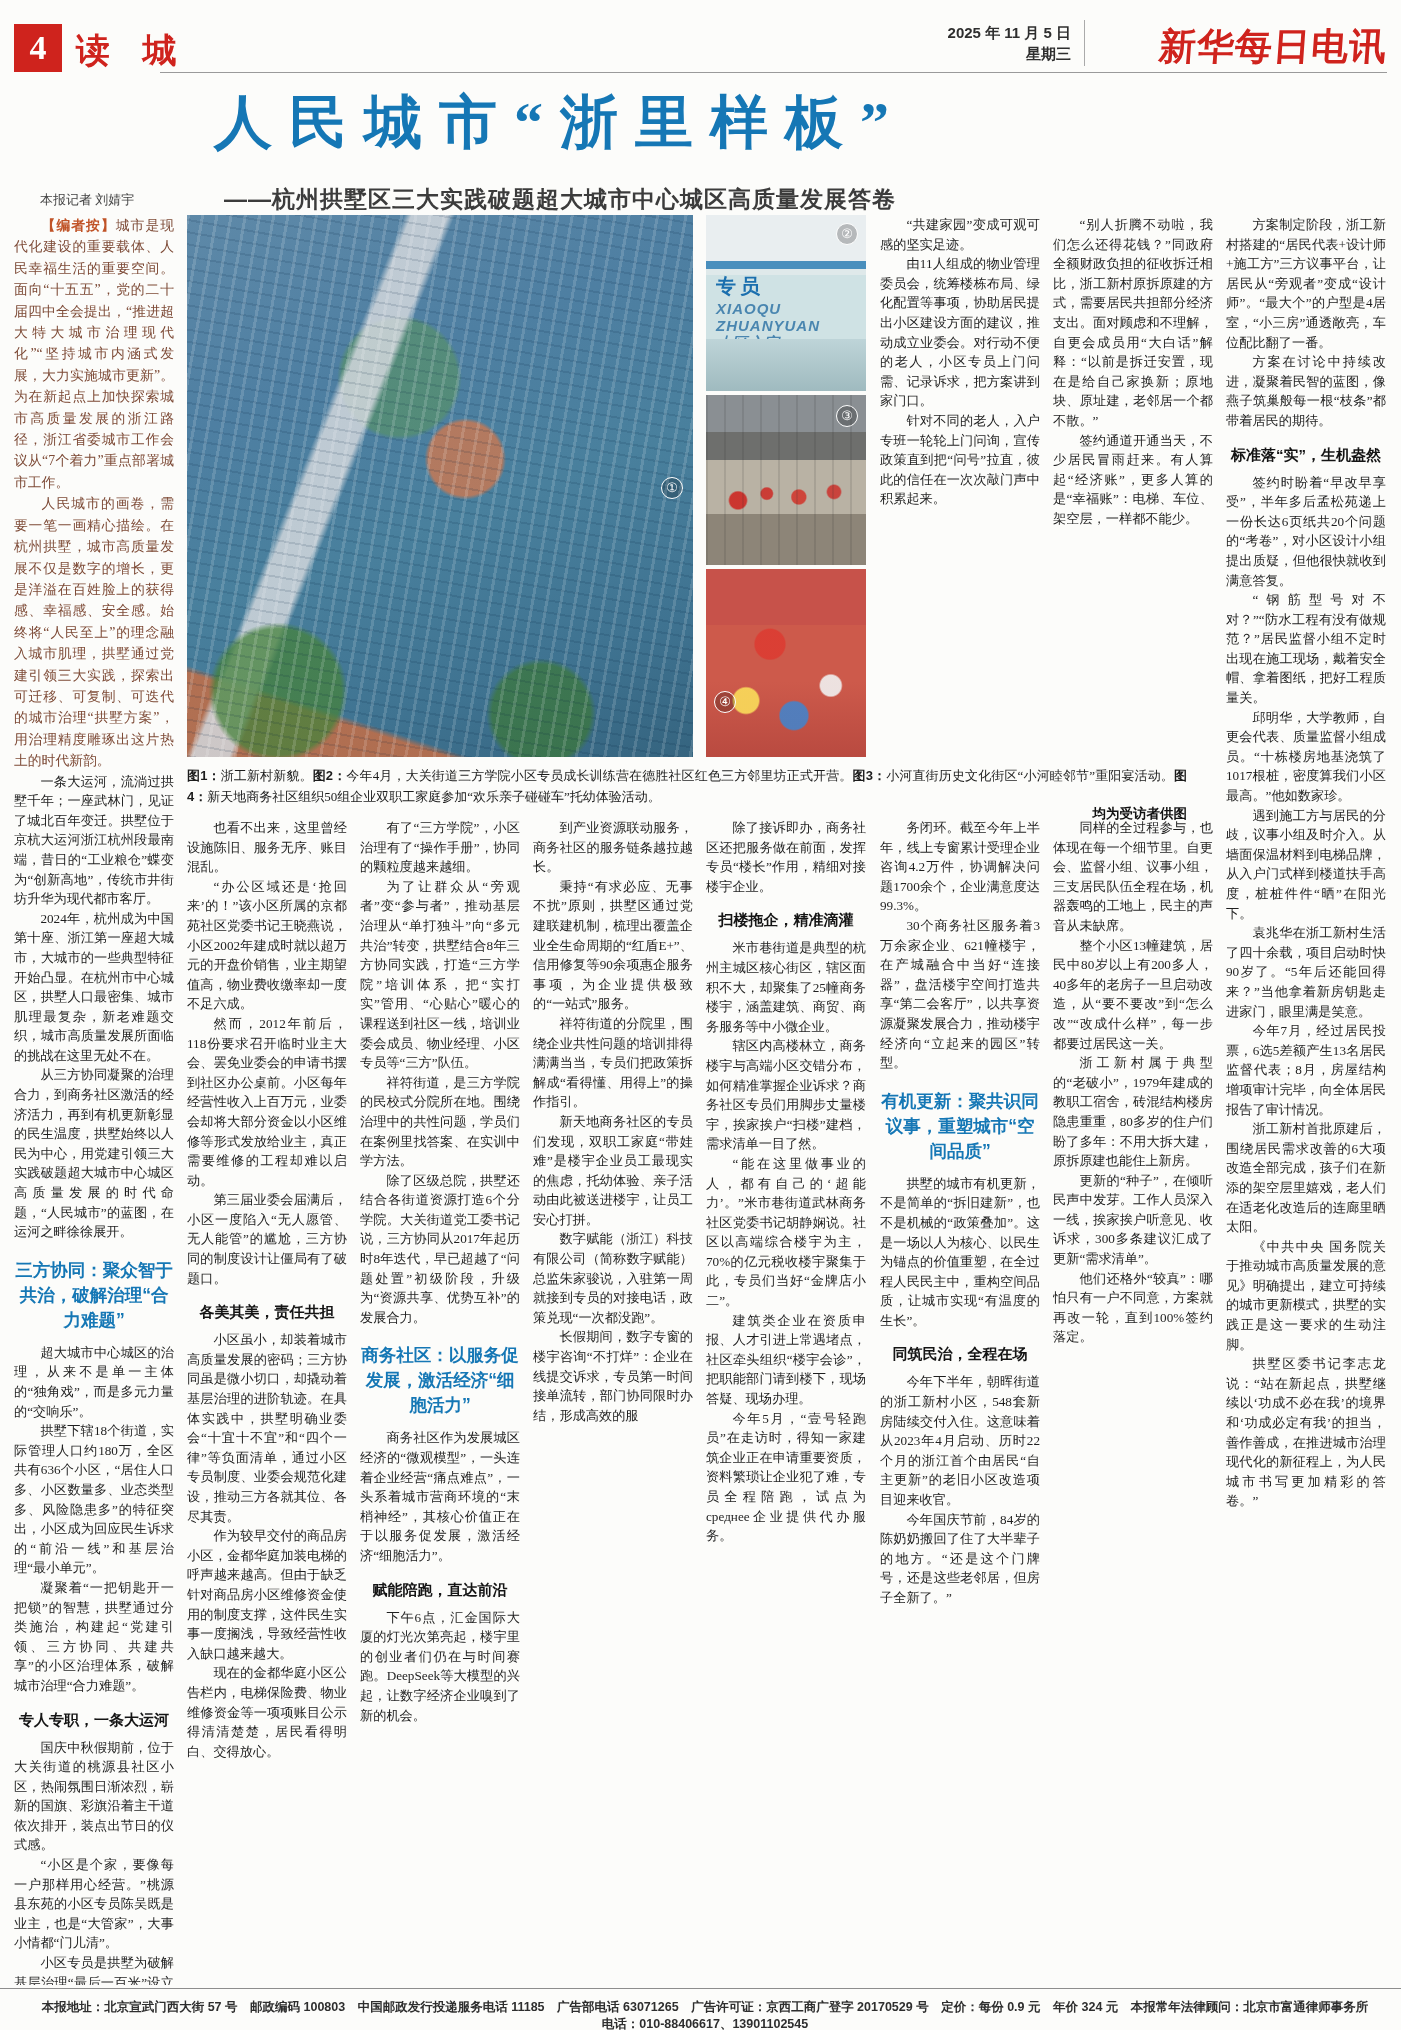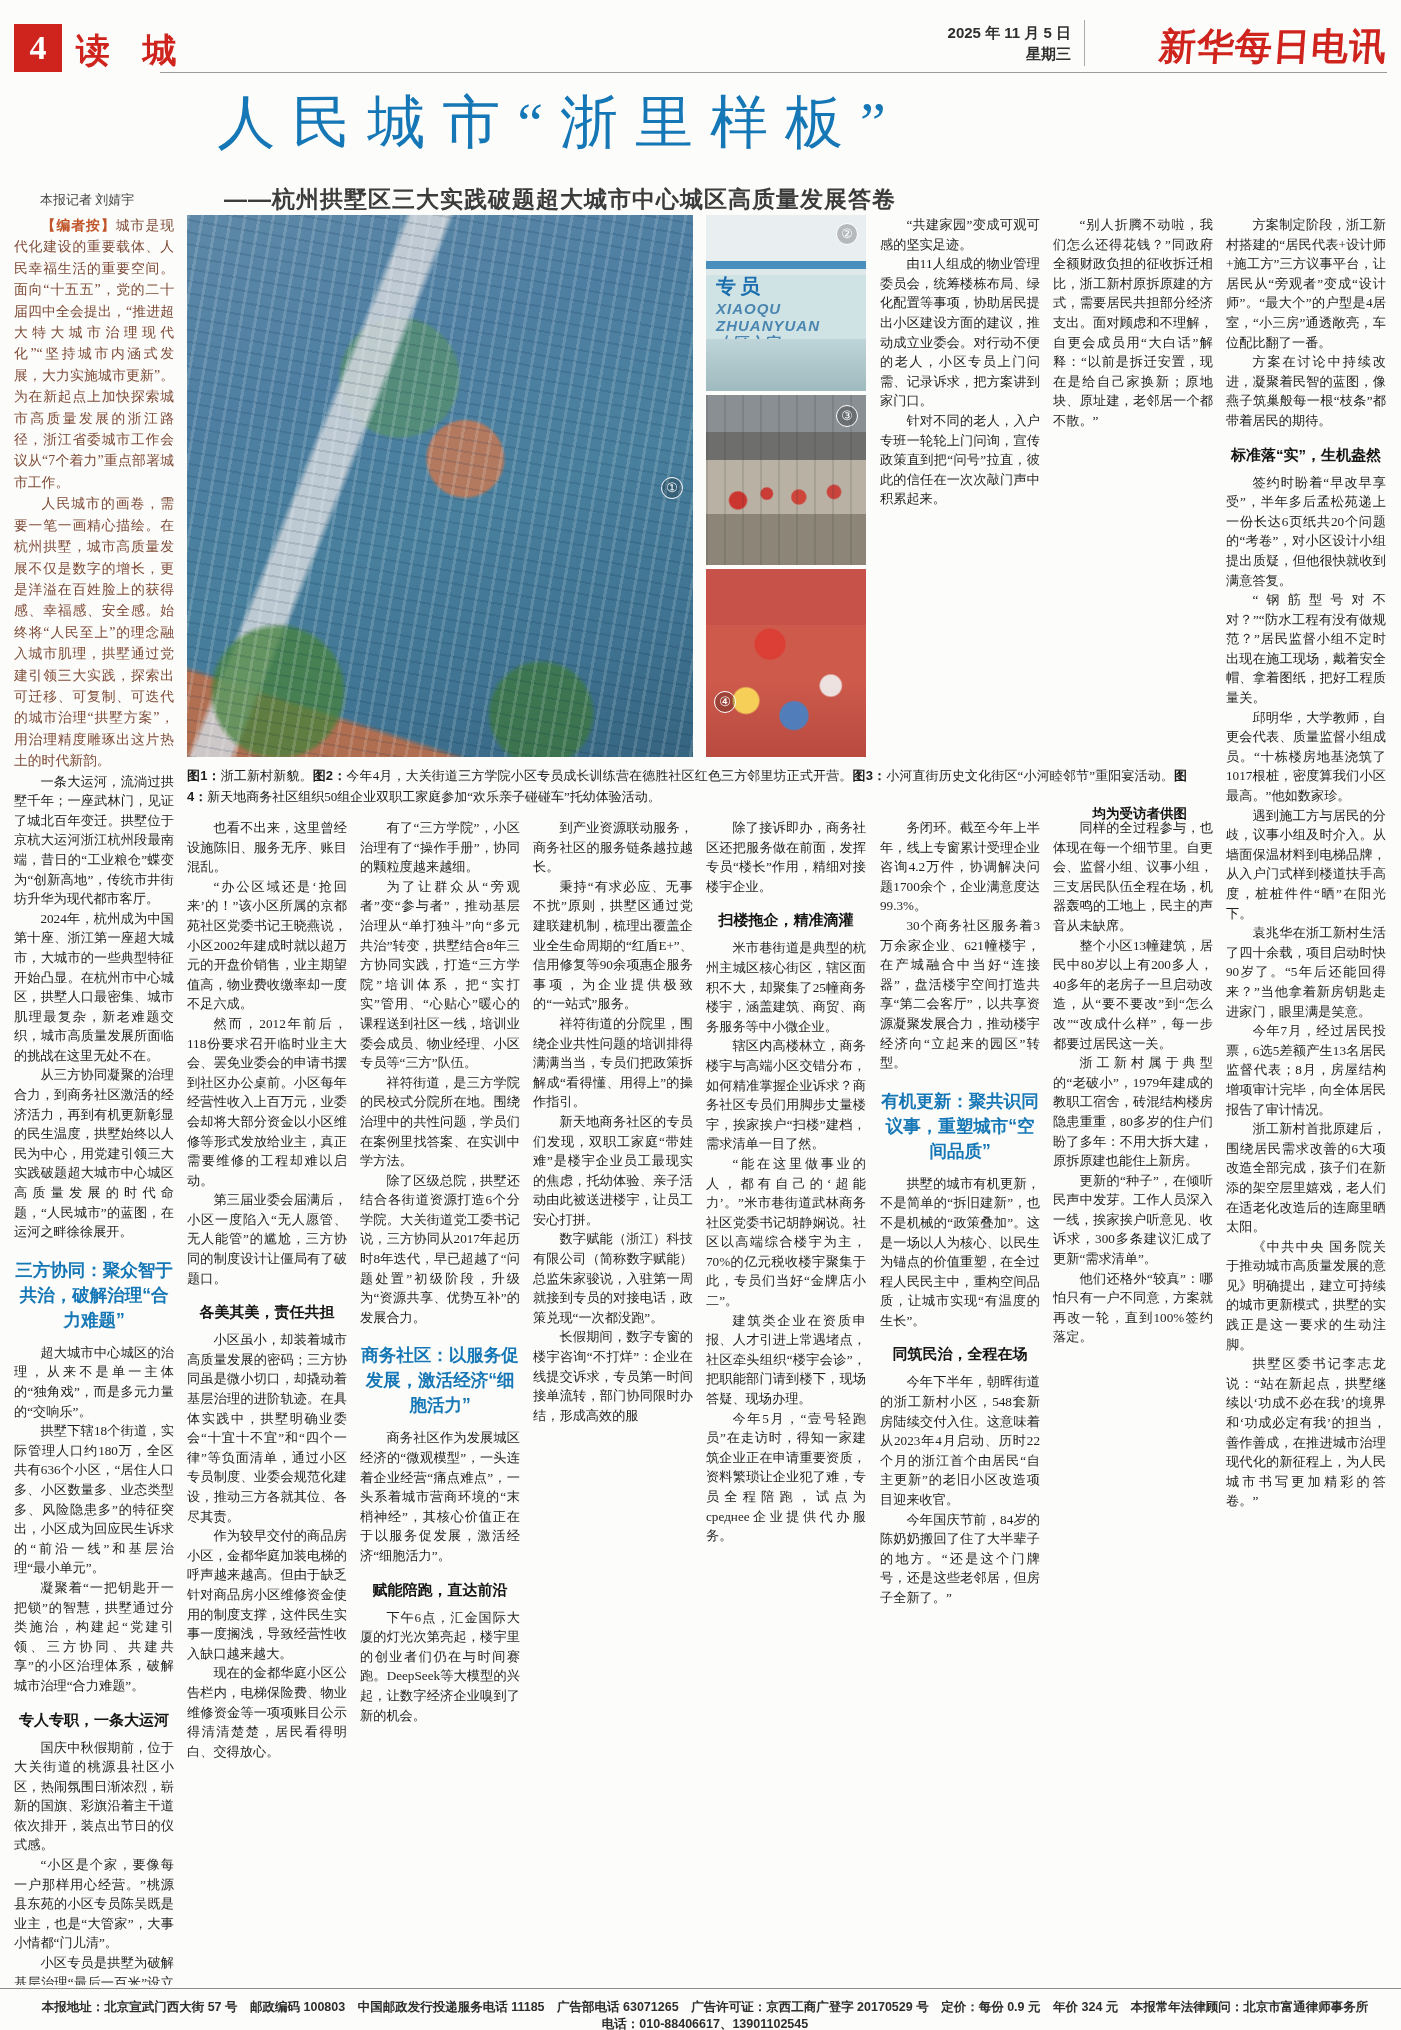--- a/index.html
+++ b/index.html
@@ -12,21 +12,21 @@
                 letter-spacing:12px;font-family:"Liberation Serif",serif;}
   .header-rule{position:absolute;left:160px;top:72px;width:1227px;height:1px;background:#9a9a9a;}
   .dateblock{position:absolute;right:330px;top:22px;text-align:right;font-family:"Liberation Sans",sans-serif;
              font-size:15px;font-weight:bold;color:#2e2e2e;line-height:21px;}
   .header-div{position:absolute;right:316px;top:20px;width:1px;height:46px;background:#aaa;}
   .masthead{position:absolute;right:14px;top:22px;width:290px;text-align:right;color:#cf231d;
             font-family:"Liberation Serif",serif;font-weight:bold;font-size:37px;letter-spacing:1px;
             transform:skewX(-4deg);}
   
   .headline{position:absolute;left:40px;top:84px;width:1040px;text-align:center;color:#1577b5;
-            font-size:58px;font-weight:normal;letter-spacing:17px;font-family:"Liberation Serif",serif;white-space:nowrap;}
+            font-size:58px;font-weight:bold;letter-spacing:17px;font-family:"Liberation Serif",serif;white-space:nowrap;}
   .subtitle{position:absolute;left:40px;top:156px;width:1040px;text-align:center;color:#3c3c3c;
             font-size:23px;font-weight:600;font-family:"Liberation Sans",sans-serif;letter-spacing:1px;margin-top:28px;}
   .byline{position:absolute;left:40px;top:191px;width:1040px;text-align:left;color:#444;font-size:13px;}
   
   .col{position:absolute;width:160px;overflow:hidden;text-align:justify;font-size:13.2px;line-height:19.6px;color:#1f1f1f;}
   .col p{margin:0;text-indent:2em;}
   .col .hblue{color:#1577b5;font-weight:bold;font-size:17.5px;line-height:25px;text-align:center;text-indent:0;
               margin:16px 0 10px;font-family:"Liberation Sans",sans-serif;}
   .col .hb{color:#141414;font-weight:bold;font-size:15px;line-height:21px;text-align:center;text-indent:0;
            margin:13px 0 8px;font-family:"Liberation Sans",sans-serif;}
@@ -197,20 +197,21 @@
       <p class="p">30个商务社区服务着3万余家企业、621幢楼宇，在产城融合中当好“连接器”，盘活楼宇空间打造共享“第二会客厅”，以共享资源凝聚发展合力，推动楼宇经济向“立起来的园区”转型。</p>
       <div class="hblue">有机更新：聚共识同议事，重塑城市“空间品质”</div>
       <p class="p">拱墅的城市有机更新，不是简单的“拆旧建新”，也不是机械的“政策叠加”。这是一场以人为核心、以民生为锚点的价值重塑，在全过程人民民主中，重构空间品质，让城市实现“有温度的生长”。</p>
       <div class="hb">同筑民治，全程在场</div>
       <p class="p">今年下半年，朝晖街道的浙工新村小区，548套新房陆续交付入住。这意味着从2023年4月启动、历时22个月的浙江首个由居民“自主更新”的老旧小区改造项目迎来收官。</p>
       <p class="p">今年国庆节前，84岁的陈奶奶搬回了住了大半辈子的地方。“还是这个门牌号，还是这些老邻居，但房子全新了。”</p>
     </div>
 
   <div class="col" style="left:1053px;top:215px;height:540px;">
       <p class="p">“别人折腾不动啦，我们怎么还得花钱？”同政府全额财政负担的征收拆迁相比，浙工新村原拆原建的方式，需要居民共担部分经济支出。面对顾虑和不理解，自更会成员用“大白话”解释：“以前是拆迁安置，现在是给自己家换新；原地块、原址建，老邻居一个都不散。”</p>
+      <p class="p">签约通道开通当天，不少居民冒雨赶来。有人算起“经济账”，更多人算的是“幸福账”：电梯、车位、架空层，一样都不能少。</p>
     </div>
   <div class="col" style="left:1053px;top:818px;height:1167px;">
       <p class="p">同样的全过程参与，也体现在每一个细节里。自更会、监督小组、议事小组，三支居民队伍全程在场，机器轰鸣的工地上，民主的声音从未缺席。</p>
       <p class="p">整个小区13幢建筑，居民中80岁以上有200多人，40多年的老房子一旦启动改造，从“要不要改”到“怎么改”“改成什么样”，每一步都要过居民这一关。</p>
       <p class="p">浙工新村属于典型的“老破小”，1979年建成的教职工宿舍，砖混结构楼房隐患重重，80多岁的住户们盼了多年：不用大拆大建，原拆原建也能住上新房。</p>
       <p class="p">更新的“种子”，在倾听民声中发芽。工作人员深入一线，挨家挨户听意见、收诉求，300多条建议汇成了更新“需求清单”。</p>
       <p class="p">他们还格外“较真”：哪怕只有一户不同意，方案就再改一轮，直到100%签约落定。</p>
     </div>
 
   <div class="col" style="left:1226px;top:215px;height:1770px;">

